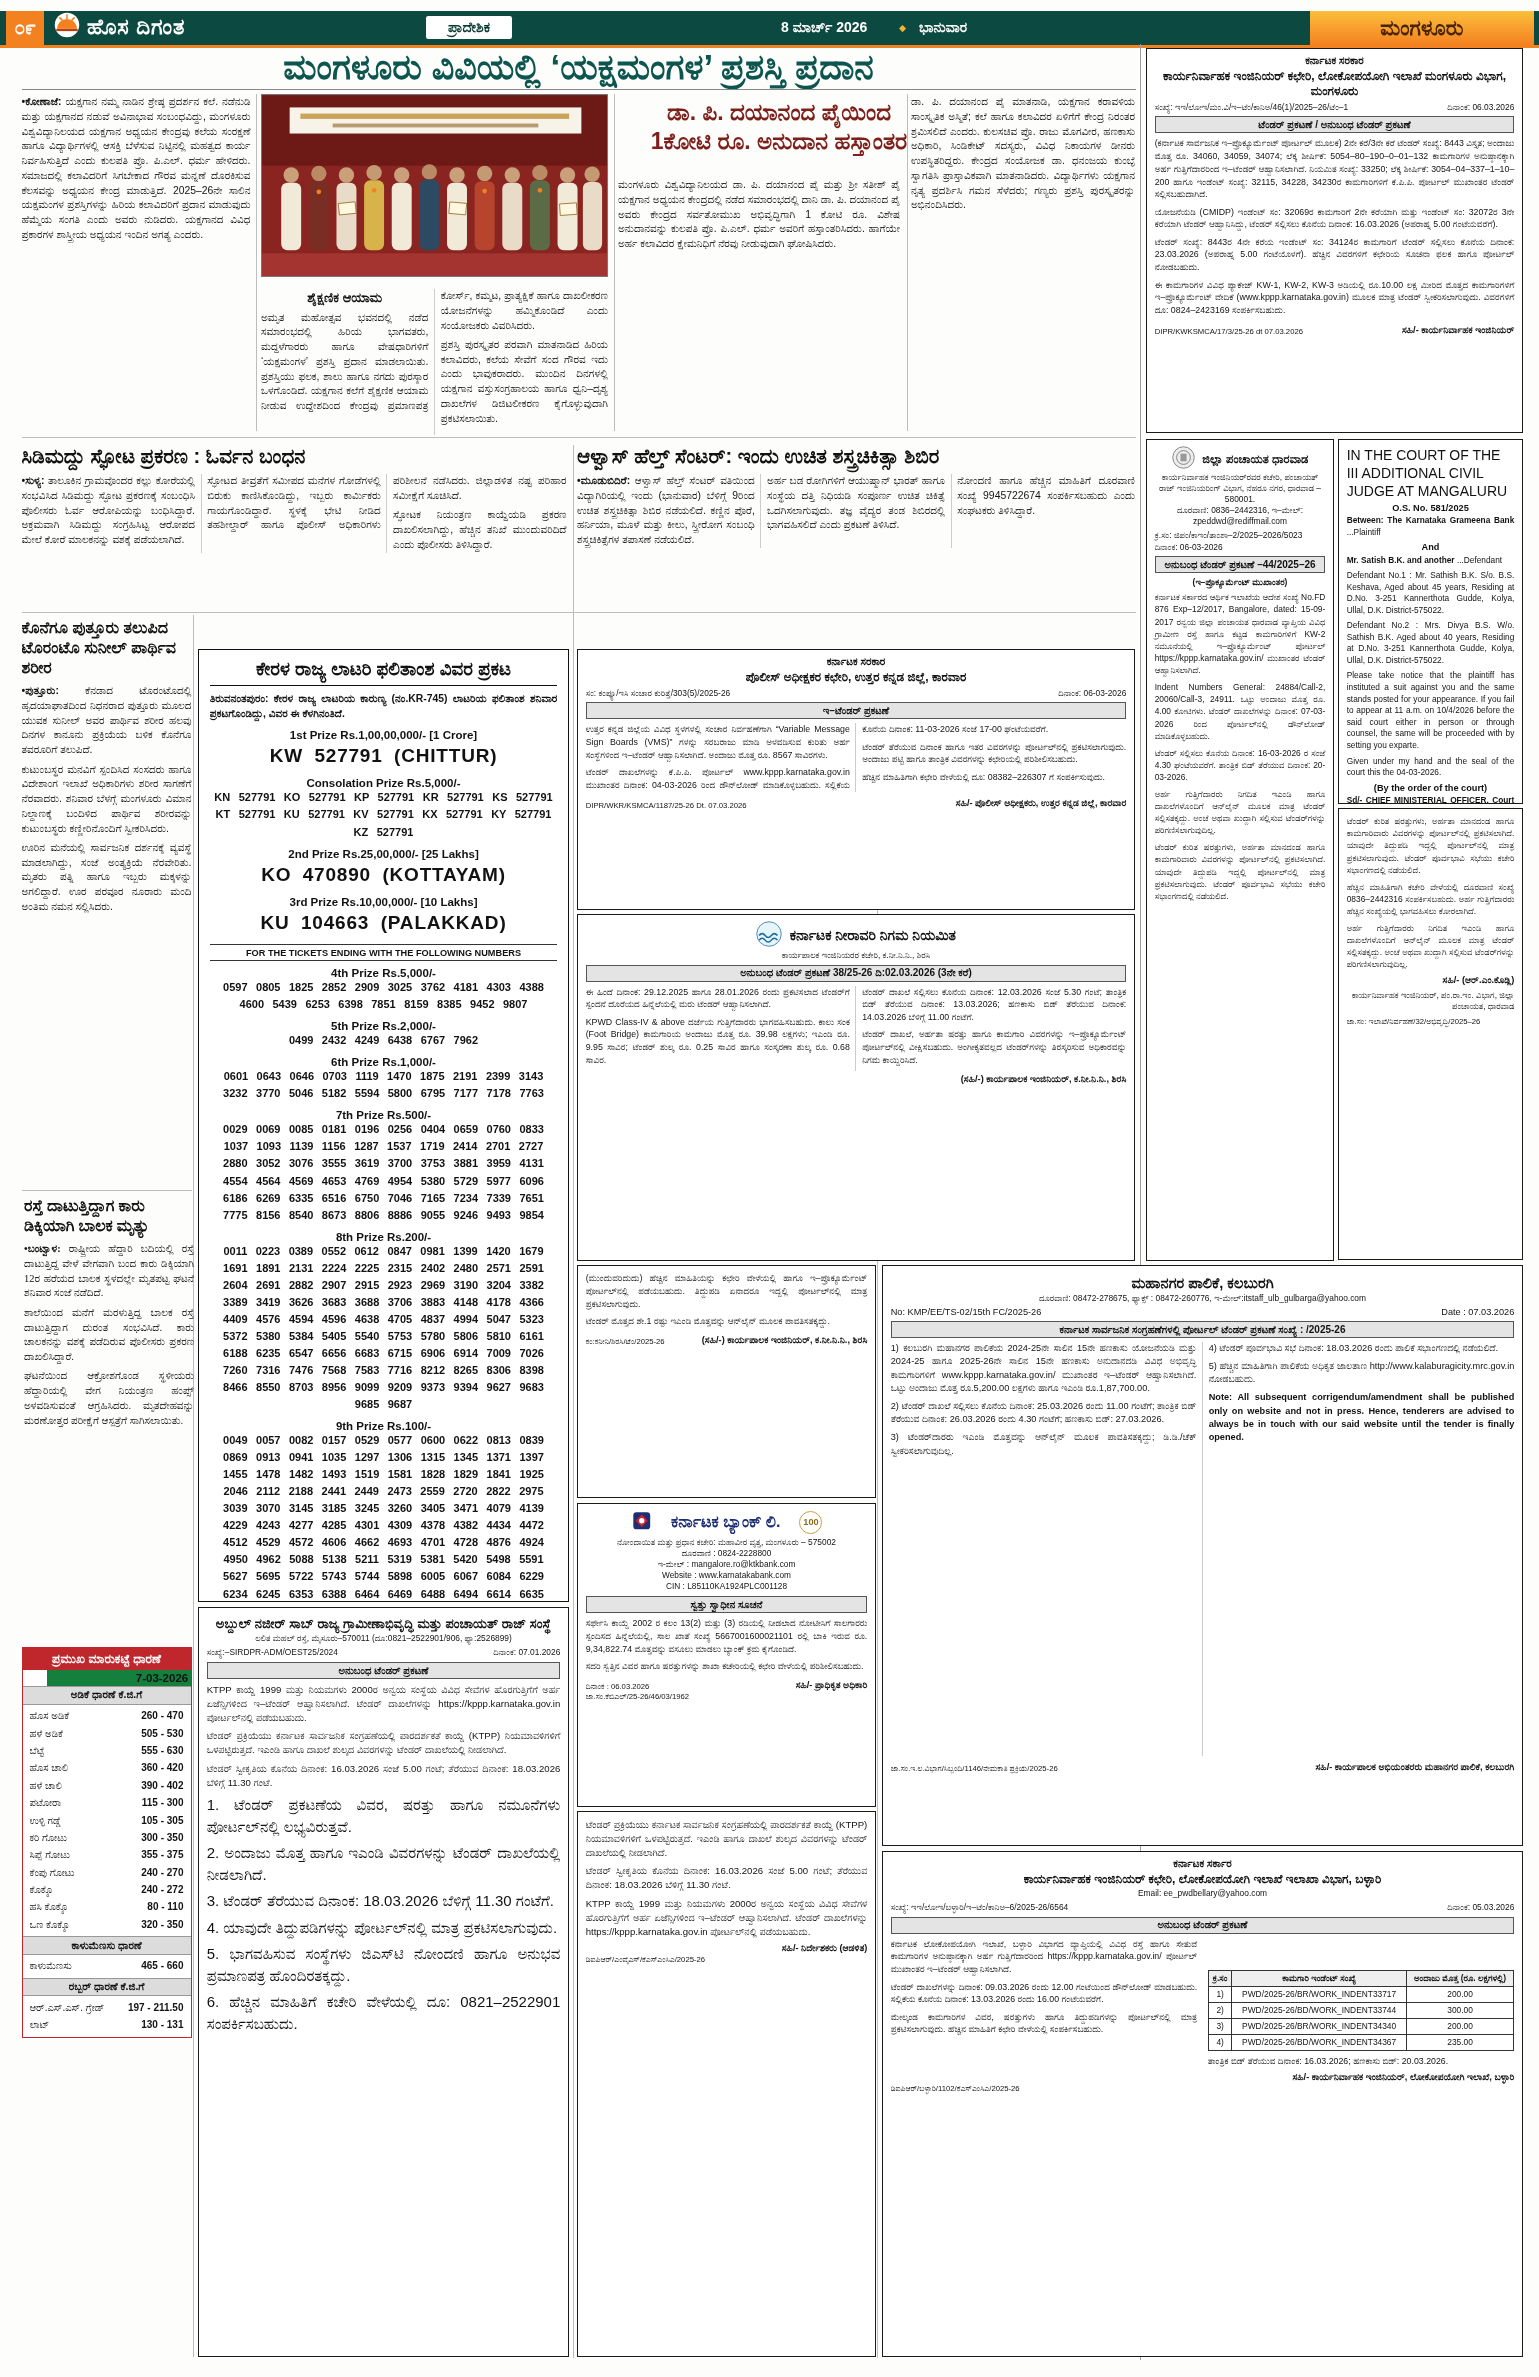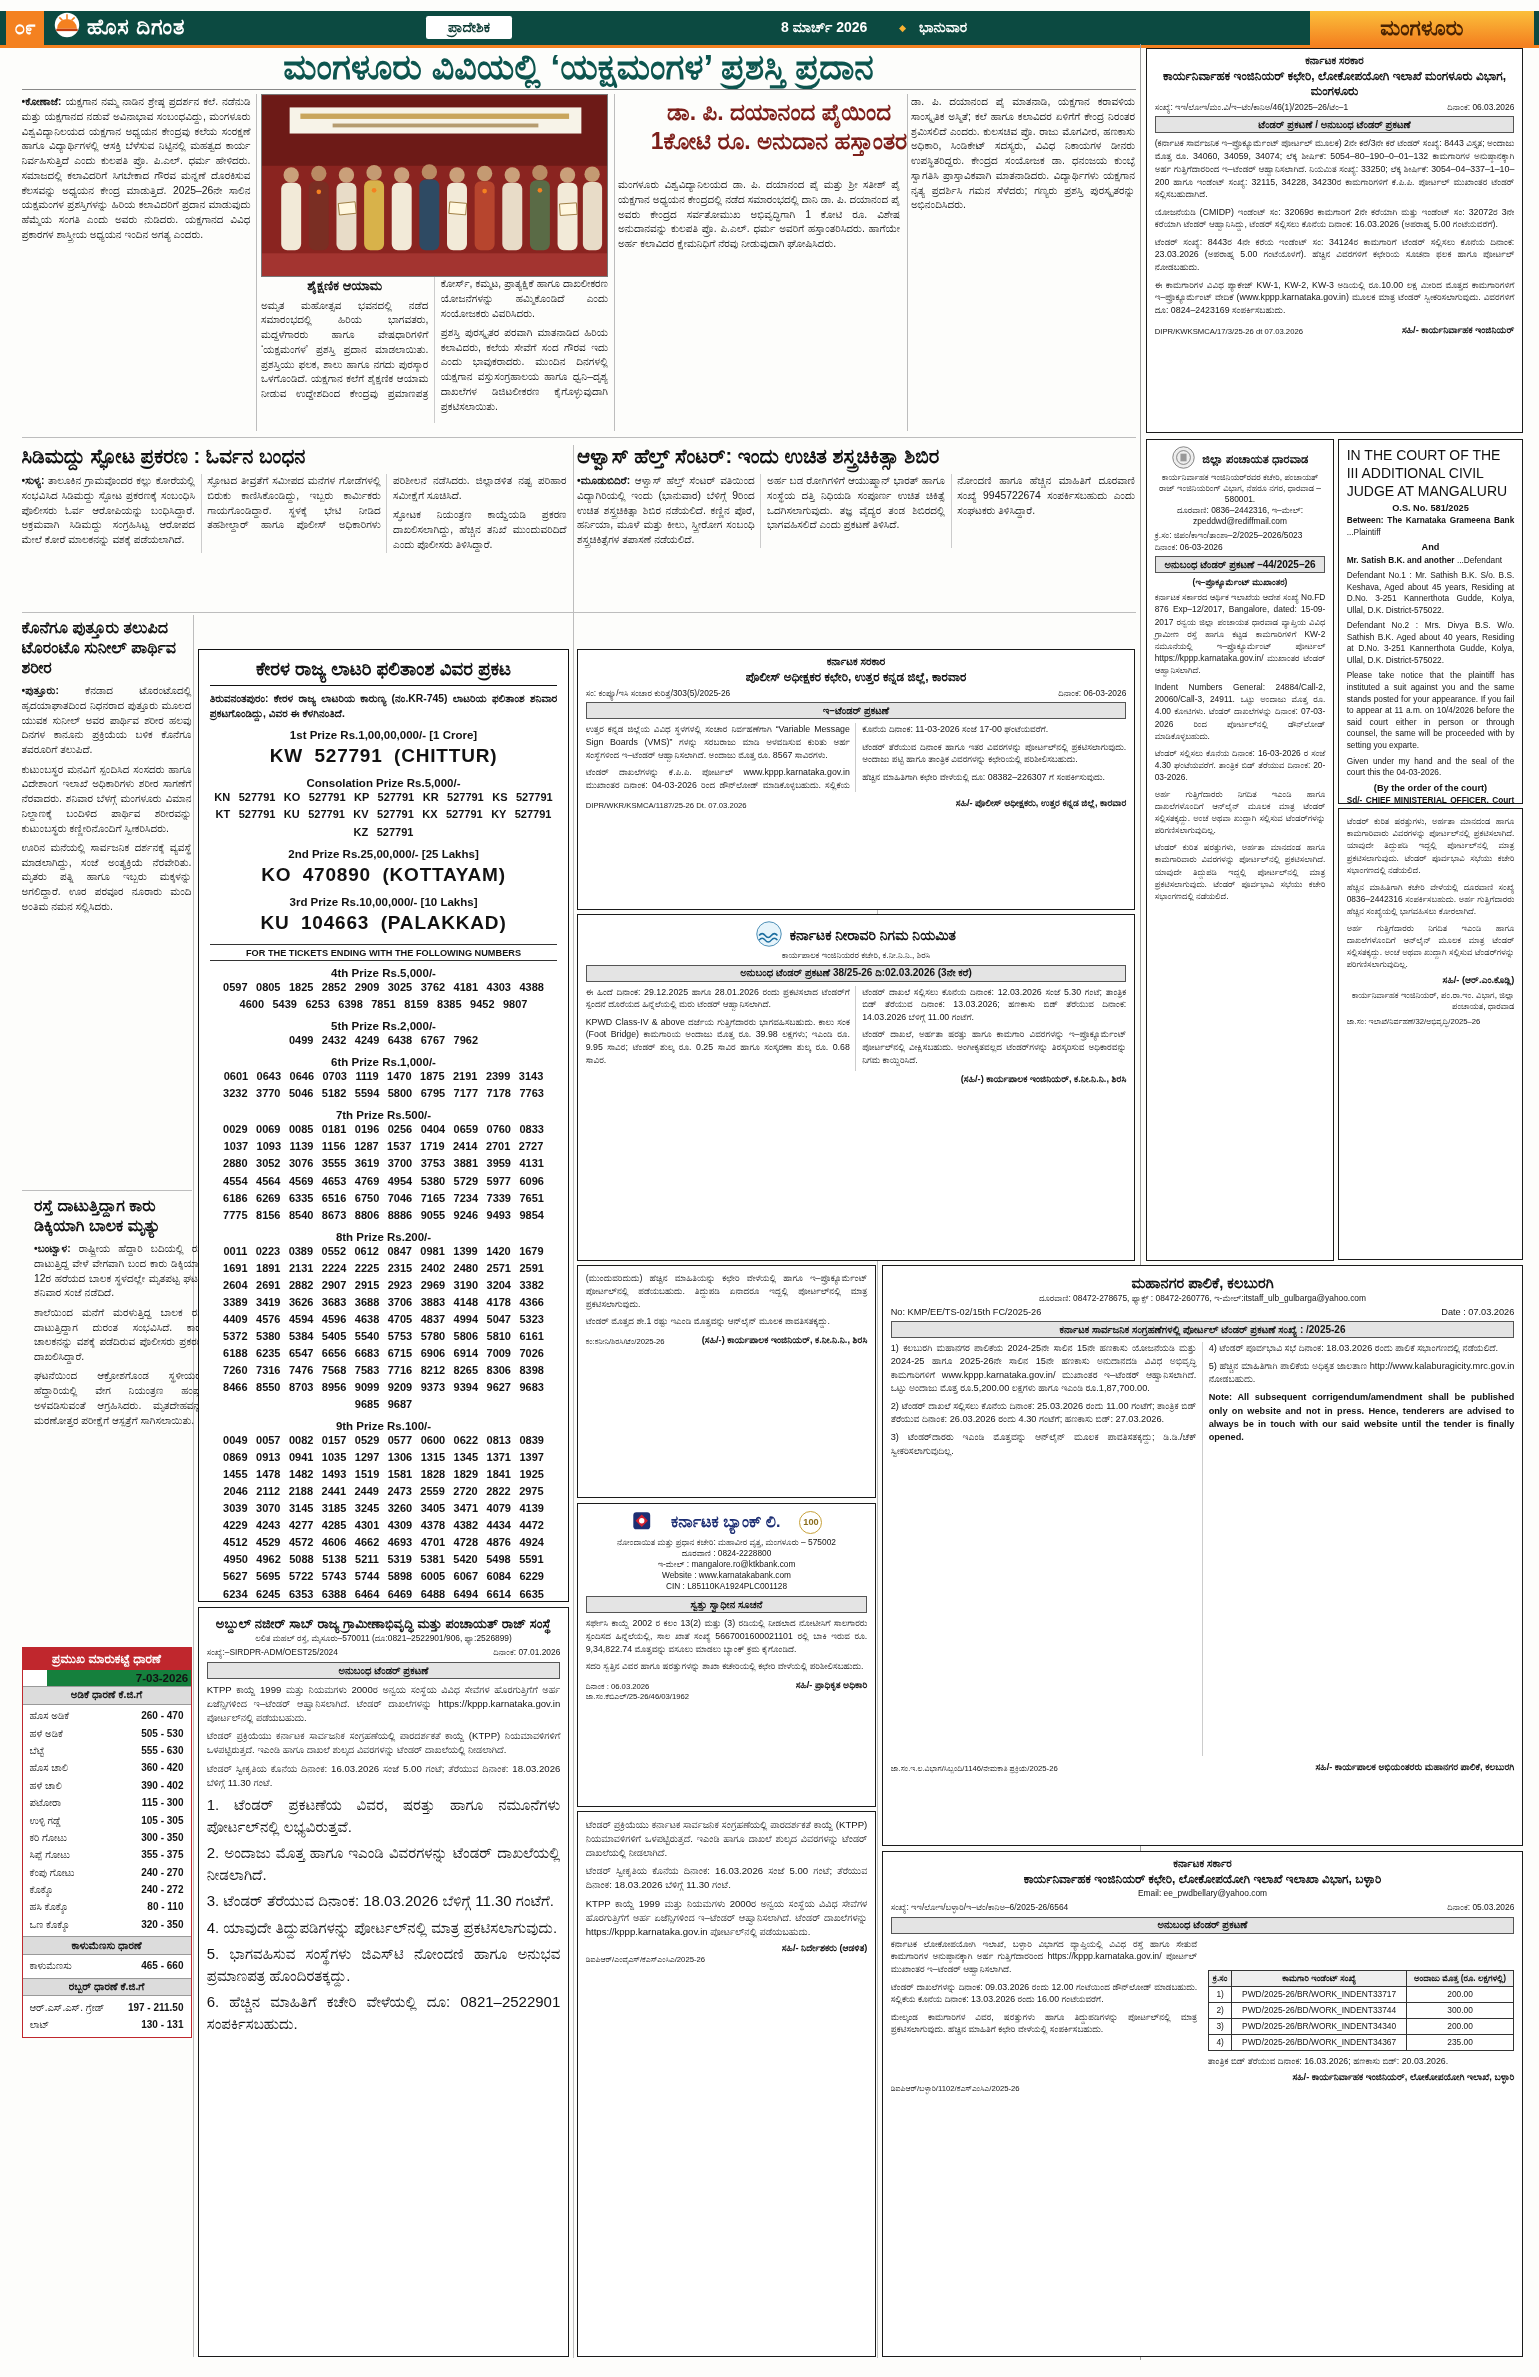--- a/index.html
+++ b/index.html
@@ -191,21 +191,21 @@
   <div class="abs subhead" style="left:638px;top:98px;width:282px;">
     <div>ಡಾ. ಪಿ. ದಯಾನಂದ ಪೈಯಿಂದ</div>
     <div>1ಕೋಟಿ ರೂ. ಅನುದಾನ ಹಸ್ತಾಂತರ</div>
   </div>
   <div class="abs bt" style="left:618px;top:178px;width:282px;height:252px;">
     <p>ಮಂಗಳೂರು ವಿಶ್ವವಿದ್ಯಾನಿಲಯದ ಡಾ. ಪಿ. ದಯಾನಂದ ಪೈ ಮತ್ತು ಶ್ರೀ ಸತೀಶ್ ಪೈ ಯಕ್ಷಗಾನ ಅಧ್ಯಯನ ಕೇಂದ್ರದಲ್ಲಿ ನಡೆದ ಸಮಾರಂಭದಲ್ಲಿ ದಾನಿ ಡಾ. ಪಿ. ದಯಾನಂದ ಪೈ ಅವರು ಕೇಂದ್ರದ ಸರ್ವತೋಮುಖ ಅಭಿವೃದ್ಧಿಗಾಗಿ 1 ಕೋಟಿ ರೂ. ವಿಶೇಷ ಅನುದಾನವನ್ನು ಕುಲಪತಿ ಪ್ರೊ. ಪಿ.ಎಲ್. ಧರ್ಮ ಅವರಿಗೆ ಹಸ್ತಾಂತರಿಸಿದರು. ಹಾಗೆಯೇ ಅರ್ಹ ಕಲಾವಿದರ ಕ್ಷೇಮನಿಧಿಗೆ ನೆರವು ನೀಡುವುದಾಗಿ ಘೋಷಿಸಿದರು.</p>
   </div>
   <div class="abs bt" style="left:911px;top:95px;width:224px;height:336px;">
     <p>ಡಾ. ಪಿ. ದಯಾನಂದ ಪೈ ಮಾತನಾಡಿ, ಯಕ್ಷಗಾನ ಕರಾವಳಿಯ ಸಾಂಸ್ಕೃತಿಕ ಅಸ್ಮಿತೆ; ಕಲೆ ಹಾಗೂ ಕಲಾವಿದರ ಏಳಿಗೆಗೆ ಕೇಂದ್ರ ನಿರಂತರ ಶ್ರಮಿಸಲಿದೆ ಎಂದರು. ಕುಲಸಚಿವ ಪ್ರೊ. ರಾಜು ಮೊಗವೀರ, ಹಣಕಾಸು ಅಧಿಕಾರಿ, ಸಿಂಡಿಕೇಟ್ ಸದಸ್ಯರು, ವಿವಿಧ ನಿಕಾಯಗಳ ಡೀನರು ಉಪಸ್ಥಿತರಿದ್ದರು. ಕೇಂದ್ರದ ಸಂಯೋಜಕ ಡಾ. ಧನಂಜಯ ಕುಂಬ್ಳೆ ಸ್ವಾಗತಿಸಿ ಪ್ರಾಸ್ತಾವಿಕವಾಗಿ ಮಾತನಾಡಿದರು. ವಿದ್ಯಾರ್ಥಿಗಳು ಯಕ್ಷಗಾನ ನೃತ್ಯ ಪ್ರದರ್ಶಿಸಿ ಗಮನ ಸೆಳೆದರು; ಗಣ್ಯರು ಪ್ರಶಸ್ತಿ ಪುರಸ್ಕೃತರನ್ನು ಅಭಿನಂದಿಸಿದರು.</p>
   </div>
-  <div class="abs bt" style="left:261px;top:277px;width:347px;height:146px;column-count:2;column-gap:12.3px;column-rule:0.8px solid #ccc;">
+  <div class="abs bt" style="left:261px;top:289px;width:347px;height:146px;column-count:2;column-gap:12.3px;column-rule:0.8px solid #ccc;">
     <div class="midhead">ಶೈಕ್ಷಣಿಕ ಆಯಾಮ</div>
     <p>ಅಮೃತ ಮಹೋತ್ಸವ ಭವನದಲ್ಲಿ ನಡೆದ ಸಮಾರಂಭದಲ್ಲಿ ಹಿರಿಯ ಭಾಗವತರು, ಮದ್ದಳೆಗಾರರು ಹಾಗೂ ವೇಷಧಾರಿಗಳಿಗೆ ‘ಯಕ್ಷಮಂಗಳ’ ಪ್ರಶಸ್ತಿ ಪ್ರದಾನ ಮಾಡಲಾಯಿತು. ಪ್ರಶಸ್ತಿಯು ಫಲಕ, ಶಾಲು ಹಾಗೂ ನಗದು ಪುರಸ್ಕಾರ ಒಳಗೊಂಡಿದೆ. ಯಕ್ಷಗಾನ ಕಲೆಗೆ ಶೈಕ್ಷಣಿಕ ಆಯಾಮ ನೀಡುವ ಉದ್ದೇಶದಿಂದ ಕೇಂದ್ರವು ಪ್ರಮಾಣಪತ್ರ ಕೋರ್ಸ್, ಕಮ್ಮಟ, ಪ್ರಾತ್ಯಕ್ಷಿಕೆ ಹಾಗೂ ದಾಖಲೀಕರಣ ಯೋಜನೆಗಳನ್ನು ಹಮ್ಮಿಕೊಂಡಿದೆ ಎಂದು ಸಂಯೋಜಕರು ವಿವರಿಸಿದರು.</p>
     <p>ಪ್ರಶಸ್ತಿ ಪುರಸ್ಕೃತರ ಪರವಾಗಿ ಮಾತನಾಡಿದ ಹಿರಿಯ ಕಲಾವಿದರು, ಕಲೆಯ ಸೇವೆಗೆ ಸಂದ ಗೌರವ ಇದು ಎಂದು ಭಾವುಕರಾದರು. ಮುಂದಿನ ದಿನಗಳಲ್ಲಿ ಯಕ್ಷಗಾನ ವಸ್ತುಸಂಗ್ರಹಾಲಯ ಹಾಗೂ ಧ್ವನಿ–ದೃಶ್ಯ ದಾಖಲೆಗಳ ಡಿಜಿಟಲೀಕರಣ ಕೈಗೊಳ್ಳುವುದಾಗಿ ಪ್ರಕಟಿಸಲಾಯಿತು.</p>
   </div>
 
   <div class="vr" style="left:256px;top:94px;height:337px;"></div>
   <div class="vr" style="left:614px;top:94px;height:337px;"></div>
   <div class="vr" style="left:907px;top:94px;height:337px;"></div>
   <div class="hrul" style="left:21.5px;top:437px;width:1114px;"></div>
 
@@ -233,21 +233,21 @@
 
   <div class="abs" style="left:21.5px;top:618px;width:170px;height:569px;">
     <div class="lhead">ಕೊನೆಗೂ ಪುತ್ತೂರು ತಲುಪಿದ ಟೊರಂಟೊ ಸುನೀಲ್ ಪಾರ್ಥಿವ ಶರೀರ</div>
     <div class="bt">
       <p><span class="dl">•ಪುತ್ತೂರು:</span> <span>ಕೆನಡಾದ ಟೊರಂಟೊದಲ್ಲಿ ಹೃದಯಾಘಾತದಿಂದ ನಿಧನರಾದ ಪುತ್ತೂರು ಮೂಲದ ಯುವಕ ಸುನೀಲ್ ಅವರ ಪಾರ್ಥಿವ ಶರೀರ ಹಲವು ದಿನಗಳ ಕಾನೂನು ಪ್ರಕ್ರಿಯೆಯ ಬಳಿಕ ಕೊನೆಗೂ ತವರೂರಿಗೆ ತಲುಪಿದೆ.</span></p>
       <p>ಕುಟುಂಬಸ್ಥರ ಮನವಿಗೆ ಸ್ಪಂದಿಸಿದ ಸಂಸದರು ಹಾಗೂ ವಿದೇಶಾಂಗ ಇಲಾಖೆ ಅಧಿಕಾರಿಗಳು ಶರೀರ ಸಾಗಣೆಗೆ ನೆರವಾದರು. ಶನಿವಾರ ಬೆಳಗ್ಗೆ ಮಂಗಳೂರು ವಿಮಾನ ನಿಲ್ದಾಣಕ್ಕೆ ಬಂದಿಳಿದ ಪಾರ್ಥಿವ ಶರೀರವನ್ನು ಕುಟುಂಬಸ್ಥರು ಕಣ್ಣೀರಿನೊಂದಿಗೆ ಸ್ವೀಕರಿಸಿದರು.</p>
       <p>ಊರಿನ ಮನೆಯಲ್ಲಿ ಸಾರ್ವಜನಿಕ ದರ್ಶನಕ್ಕೆ ವ್ಯವಸ್ಥೆ ಮಾಡಲಾಗಿದ್ದು, ಸಂಜೆ ಅಂತ್ಯಕ್ರಿಯೆ ನೆರವೇರಿತು. ಮೃತರು ಪತ್ನಿ ಹಾಗೂ ಇಬ್ಬರು ಮಕ್ಕಳನ್ನು ಅಗಲಿದ್ದಾರೆ. ಊರ ಪರವೂರ ನೂರಾರು ಮಂದಿ ಅಂತಿಮ ನಮನ ಸಲ್ಲಿಸಿದರು.</p>
     </div>
   </div>
   <div class="hrul" style="left:21.5px;top:1190px;width:170px;"></div>
-  <div class="abs" style="left:34px;top:1196px;width:170px;height:443px;">
+  <div class="abs" style="left:24px;top:1196px;width:170px;height:443px;font-family:Liberation Serif, serif;">
     <div class="lhead">ರಸ್ತೆ ದಾಟುತ್ತಿದ್ದಾಗ ಕಾರು ಡಿಕ್ಕಿಯಾಗಿ ಬಾಲಕ ಮೃತ್ಯು</div>
     <div class="bt">
       <p><span class="dl">•ಬಂಟ್ವಾಳ:</span> <span>ರಾಷ್ಟ್ರೀಯ ಹೆದ್ದಾರಿ ಬದಿಯಲ್ಲಿ ರಸ್ತೆ ದಾಟುತ್ತಿದ್ದ ವೇಳೆ ವೇಗವಾಗಿ ಬಂದ ಕಾರು ಡಿಕ್ಕಿಯಾಗಿ 12ರ ಹರೆಯದ ಬಾಲಕ ಸ್ಥಳದಲ್ಲೇ ಮೃತಪಟ್ಟ ಘಟನೆ ಶನಿವಾರ ಸಂಜೆ ನಡೆದಿದೆ.</span></p>
       <p>ಶಾಲೆಯಿಂದ ಮನೆಗೆ ಮರಳುತ್ತಿದ್ದ ಬಾಲಕ ರಸ್ತೆ ದಾಟುತ್ತಿದ್ದಾಗ ದುರಂತ ಸಂಭವಿಸಿದೆ. ಕಾರು ಚಾಲಕನನ್ನು ವಶಕ್ಕೆ ಪಡೆದಿರುವ ಪೊಲೀಸರು ಪ್ರಕರಣ ದಾಖಲಿಸಿದ್ದಾರೆ.</p>
       <p>ಘಟನೆಯಿಂದ ಆಕ್ರೋಶಗೊಂಡ ಸ್ಥಳೀಯರು ಹೆದ್ದಾರಿಯಲ್ಲಿ ವೇಗ ನಿಯಂತ್ರಣ ಹಂಪ್ಸ್ ಅಳವಡಿಸುವಂತೆ ಆಗ್ರಹಿಸಿದರು. ಮೃತದೇಹವನ್ನು ಮರಣೋತ್ತರ ಪರೀಕ್ಷೆಗೆ ಆಸ್ಪತ್ರೆಗೆ ಸಾಗಿಸಲಾಯಿತು.</p>
     </div>
   </div>
 
   <div class="mkt" style="left:21.5px;top:1647px;width:170px;position:absolute;">
     <div class="mh">ಪ್ರಮುಖ ಮಾರುಕಟ್ಟೆ ಧಾರಣೆ</div>

